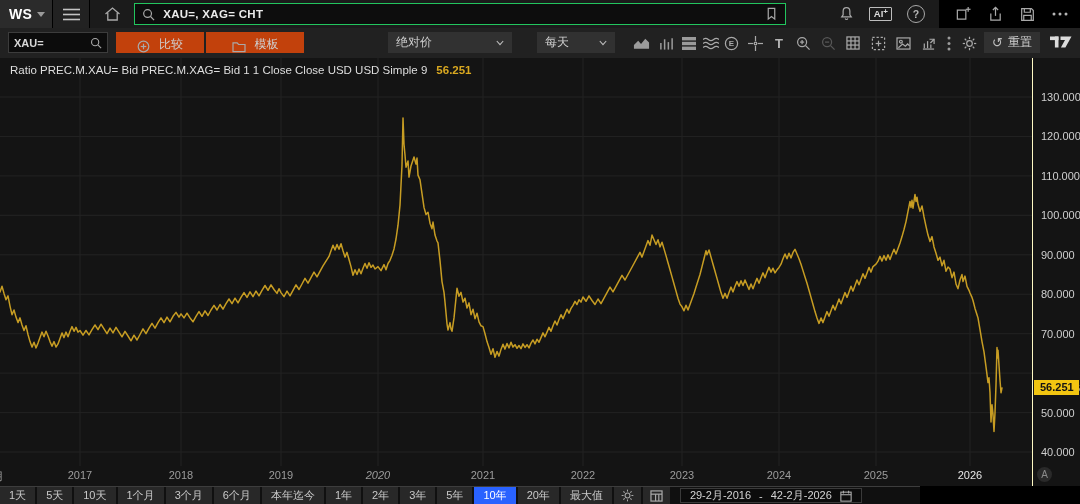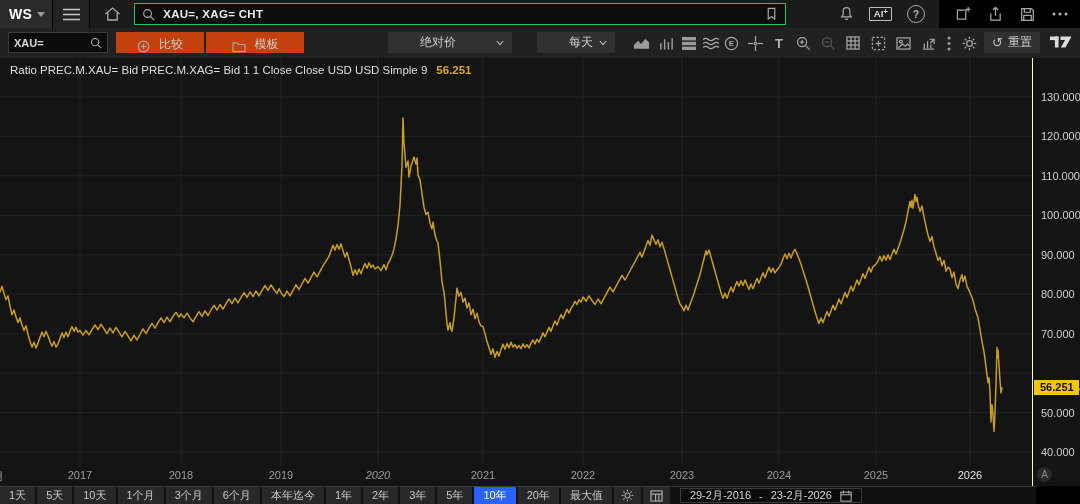--- a/index.html
+++ b/index.html
@@ -27,21 +27,21 @@
   .ai-plus{font-size:8px;vertical-align:top;line-height:6px;}
   .help-circle{width:16px;height:16px;border:1.2px solid #a9a9a9;border-radius:50%;color:#b5b5b5;font-size:10.5px;font-weight:bold;display:flex;align-items:center;justify-content:center;cursor:pointer;}
   .icon-btn{cursor:pointer;display:flex;align-items:center;justify-content:center;}
   
   .toolbar2{position:absolute;top:28px;left:0;width:1080px;height:30px;background:#212121;border-bottom:1px solid #fdba74;}
   .t2{position:absolute;top:4px;height:21px;box-sizing:border-box;}
   .sym-input{left:8px;width:100px;background:#0c0c0c;border:1px solid #3c3c3c;display:flex;align-items:center;padding:0 5px;}
   .sym-text{color:#d8d8d8;font-size:11px;font-weight:bold;flex:1;}
   .t2-btn{background:#c2410c;display:flex;align-items:flex-end;justify-content:center;gap:9px;color:#cfcfcf;font-size:12px;cursor:pointer;}
   .t2-dd{background:#313131;display:flex;align-items:center;color:#cfcfcf;font-size:12px;padding:0 8px;cursor:pointer;}
-  .dd-label{flex:1;margin-left:24px;}
+  .dd-label{flex:1;}
   .chev{width:8px;height:8px;}
   .toolico{position:absolute;top:6px;width:18px;height:18px;display:flex;align-items:center;justify-content:center;cursor:pointer;}
   .dim{opacity:.4;}
   .reset-btn{left:984px;width:56px;background:#313131;display:flex;align-items:center;justify-content:center;gap:5px;color:#cfcfcf;font-size:12px;cursor:pointer;}
   .reset-glyph{color:#bdbdbd;font-size:13px;line-height:13px;}
   .tv-logo{left:1050px;top:6px;position:absolute;cursor:pointer;}
   .ttool{color:#b5b5b5;font-size:13px;font-weight:bold;line-height:13px;}
   
   .chart-region{position:absolute;top:58px;left:0;width:1080px;height:428px;background:#141414;}
   #plot-svg{position:absolute;top:0;left:0;}
@@ -49,21 +49,21 @@
   .legend-val{color:#d9a820;margin-left:9px;font-weight:bold;}
   .price-axis{position:absolute;top:0;left:1032px;width:48px;height:428px;border-left:1px solid #fef9c3;background:#141414;}
   .y-label{position:absolute;left:8px;font-size:11px;color:#cfcfcf;line-height:14px;}
   .price-tag{position:absolute;left:1px;background:#f2c511;color:#141414;font-size:11px;font-weight:bold;padding:1px 5px 1px 6px;line-height:13px;}
   .xaxis-strip{position:absolute;top:408px;left:0;width:1032px;height:20px;background:#141414;}
   .x-label{position:absolute;top:3px;width:40px;text-align:center;font-size:11px;color:#9c9c9c;}
   .x-label.bright{color:#e6e6e6;}
   .x-partial{position:absolute;top:3px;left:-7px;font-size:11px;color:#9c9c9c;}
   .auto-badge{position:absolute;left:1037px;top:409px;width:15px;height:15px;border-radius:50%;background:#2a2a2a;color:#8b8b8b;font-size:10px;display:flex;align-items:center;justify-content:center;cursor:pointer;}
   
-  .bottombar{position:absolute;top:486px;left:0;width:1036px;height:18px;background:#101010;border-top:1px solid #3d3d3d;display:flex;align-items:stretch;box-sizing:border-box;}
+  .bottombar{position:absolute;top:486px;left:0;width:920px;height:18px;background:#101010;border-top:1px solid #3d3d3d;display:flex;align-items:stretch;box-sizing:border-box;}
   .range-list{display:flex;align-items:stretch;gap:2px;}
   .range-btn{background:#282828;color:#c9c9c9;font-size:11px;padding:0 9px;display:flex;align-items:center;cursor:pointer;white-space:nowrap;}
   .range-btn.sel{background:#2962ff;color:#fff;}
   .bb-icon{background:#282828;padding:0 7px;display:flex;align-items:center;cursor:pointer;margin-left:2px;}
   .date-field{margin-left:10px;background:#0c0c0c;border:1px solid #3a3a3a;display:flex;align-items:center;gap:8px;padding:0 9px;color:#d3d3d3;font-size:11px;cursor:pointer;margin-top:1px;margin-bottom:1px;}
 </style>
 </head>
 <body>
 
 <div class="topbar">
@@ -419,21 +419,21 @@
           <rect x="1" y="1" width="12" height="11"></rect>
           <line x1="1" y1="4.5" x2="13" y2="4.5"></line>
           <line x1="6" y1="4.5" x2="6" y2="12"></line>
           <line x1="9.5" y1="4.5" x2="9.5" y2="12"></line>
         </g>
     </svg>
   </span>
   <div class="date-field">
     <span>29-2月-2016</span>
     <span>-</span>
-    <span>23-2月-2026</span>
+    <span>42-2月-2026</span>
     <svg width="12" height="12" viewBox="0 0 14 14">
       <g class="ic">
           <rect x="1" y="2.5" width="12" height="10.5"></rect>
           <line x1="4" y1="0.8" x2="4" y2="4"></line>
           <line x1="10" y1="0.8" x2="10" y2="4"></line>
           <line x1="1" y1="5.5" x2="13" y2="5.5"></line>
         </g>
     </svg>
   </div>
 </div>

